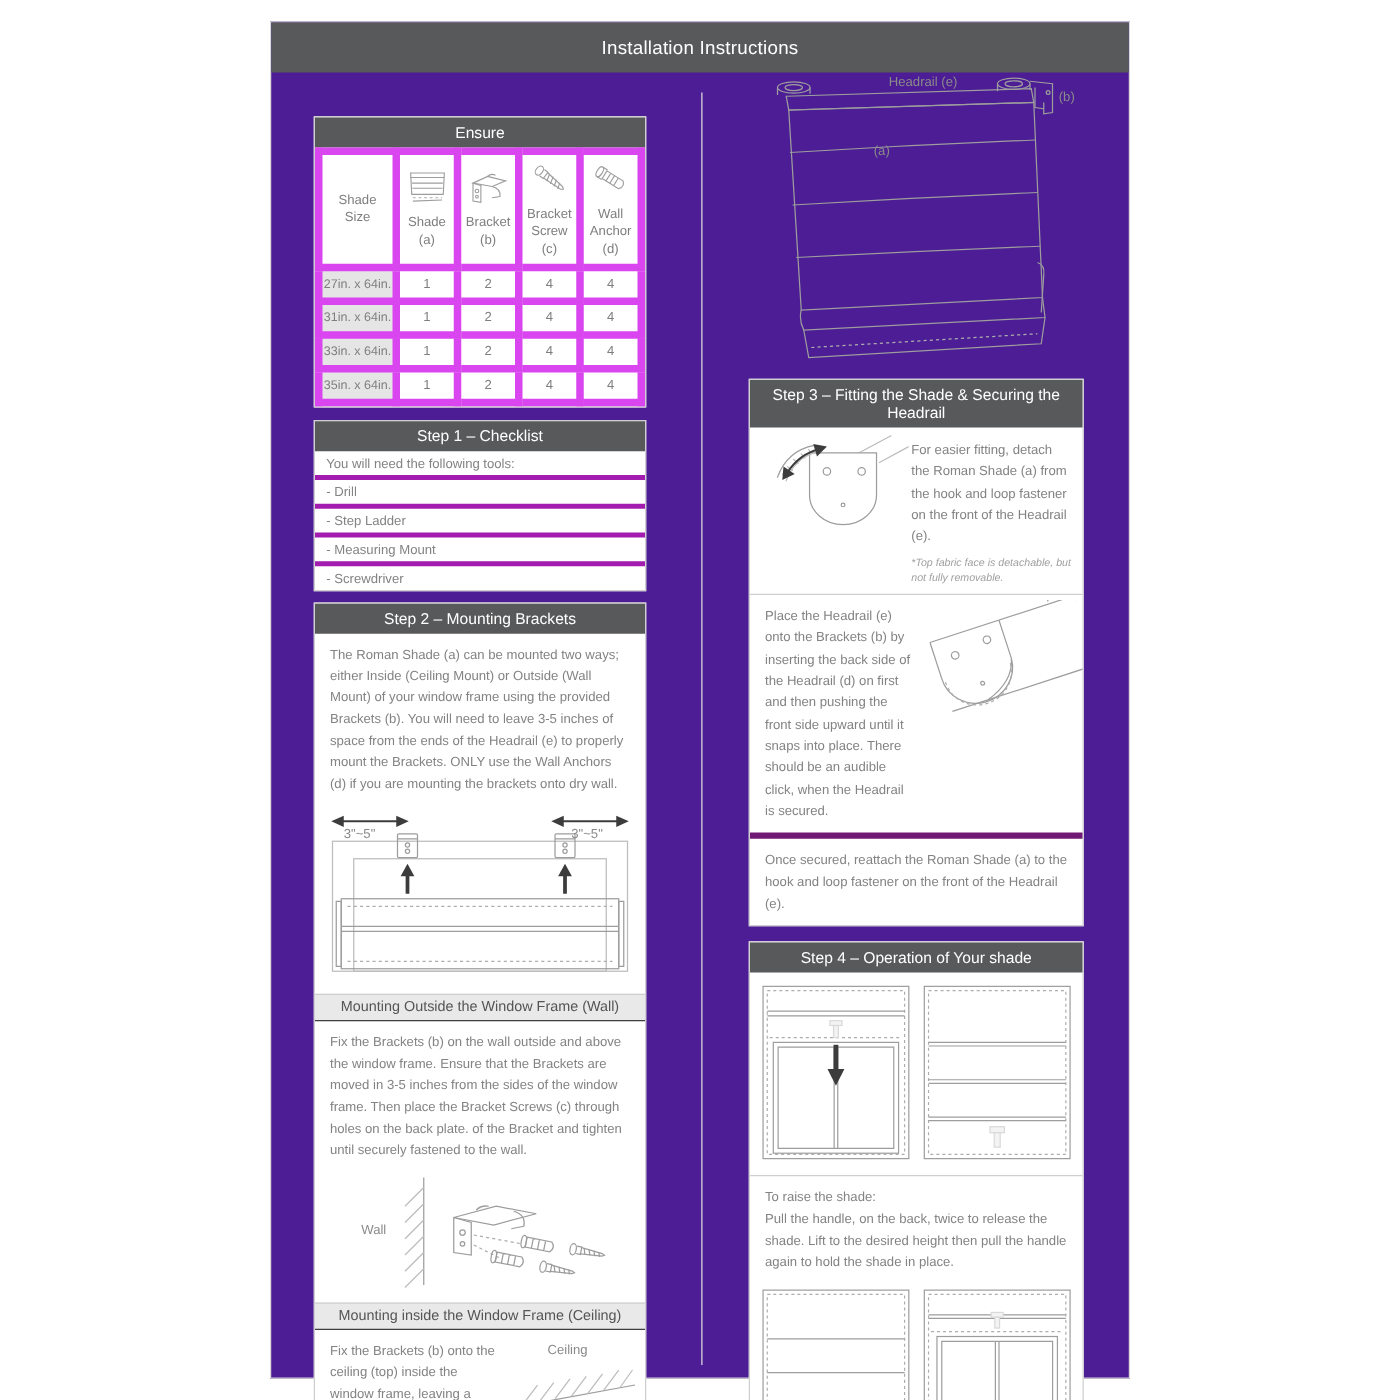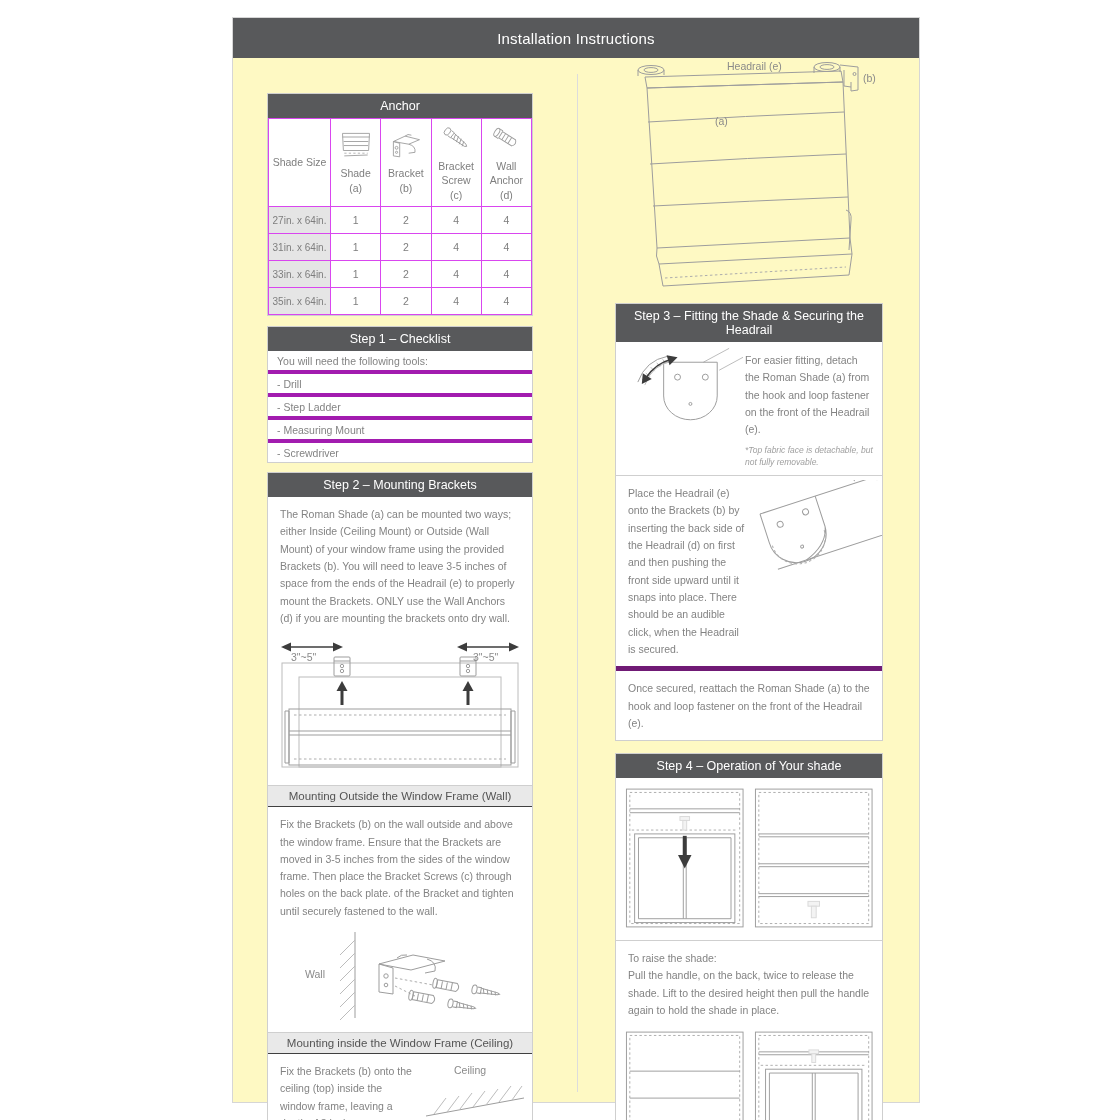--- a/index.html
+++ b/index.html
@@ -1,40 +1,40 @@
 <!DOCTYPE html>
 <html><head>
 <meta charset="utf-8">
 <style>
   * { margin:0; padding:0; box-sizing:border-box; }
   html,body { width:1120px; height:1120px; background:#ffffff; }
   body { font-family:"Liberation Sans", sans-serif; position:relative; color:#7e7e7e; }
 
-  .page { position:absolute; left:232px; top:17px; width:688px; height:1086px;
-          background:#fef9c3; border:1px solid #d6d6d6; }
+  .page { position:absolute; left:216px; top:17px; width:688px; height:1086px;
+          background:#4c1d95; border:1px solid #d6d6d6; }
 
   .banner { height:40px; background:#58595b; color:#fff; display:flex;
             align-items:center; justify-content:center; font-size:15px; letter-spacing:.2px; }
 
   .vdivider { position:absolute; left:344px; top:56px; bottom:10px; width:1px; background:#dcdcdc; }
 
   .col-left  { position:absolute; left:34px;  top:75px; width:266px; }
   .col-right { position:absolute; left:382px; top:42px; width:268px; }
 
   .section { border:1px solid #cfcfcf; background:#fff; }
   .sec-title { background:#58595b; color:#fff; text-align:center; font-size:12.5px;
                padding:5px 2px 5px; }
   .sub-title { background:#e9e9e9; color:#545454; text-align:center; font-size:11.5px;
                padding:4px 0; border-top:1px solid #cfcfcf; border-bottom:1px solid #404040; }
   .body-text { font-size:10.5px; color:#838383; line-height:1.65; padding:9px 12px 8px; }
   .note-text { font-size:8.5px; font-style:italic; color:#9f9f9f; line-height:1.5; }
 
   
   table.content { width:100%; border-collapse:collapse; font-size:10.5px; color:#7e7e7e; table-layout:fixed; }
-  table.content td { border:1px solid #d946ef; text-align:center; vertical-align:middle; }
+  table.content td { border:6px solid #d946ef; text-align:center; vertical-align:middle; }
   table.content .colsize { width:62px; }
   table.content .hdr { height:88px; padding:4px 2px; font-size:10.5px; line-height:1.35; }
   table.content .rowhead { background:#e5e5e5; font-size:10px; }
   table.content .qty { height:27px; }
   .hdr-icon { display:block; margin:0 auto 4px; }
 
   
   .check-row { border-bottom:4px solid #a21caf; font-size:10.5px; color:#838383; padding:4px 9px 3px; }
   .check-row:last-child { border-bottom:none; }
 
@@ -59,21 +59,21 @@
 <body>
 
 <div class="page">
 
   <div class="banner">Installation Instructions</div>
   <div class="vdivider"></div>
 
   <div class="col-left">
 
     <div class="section">
-      <div class="sec-title">Anchor</div>
+      <div class="sec-title">Ensure</div>
       <table class="content">
         <tbody>
             <tr>
           <td class="hdr colsize rowhead-blank">Shade Size</td>
           <td class="hdr">
             <svg class="hdr-icon" width="36" height="32" viewBox="0 0 40 34">
               <path class="ln" d="M5 3 H35 L34 22 H6 Z"></path>
               <path class="ln" d="M5 7 H35 M6.3 12 H33.7 M6.6 16.5 H33.4"></path>
               <path class="dsh" d="M7 25 H33"></path>
               <path class="ln" d="M7 28 L33 27"></path>

